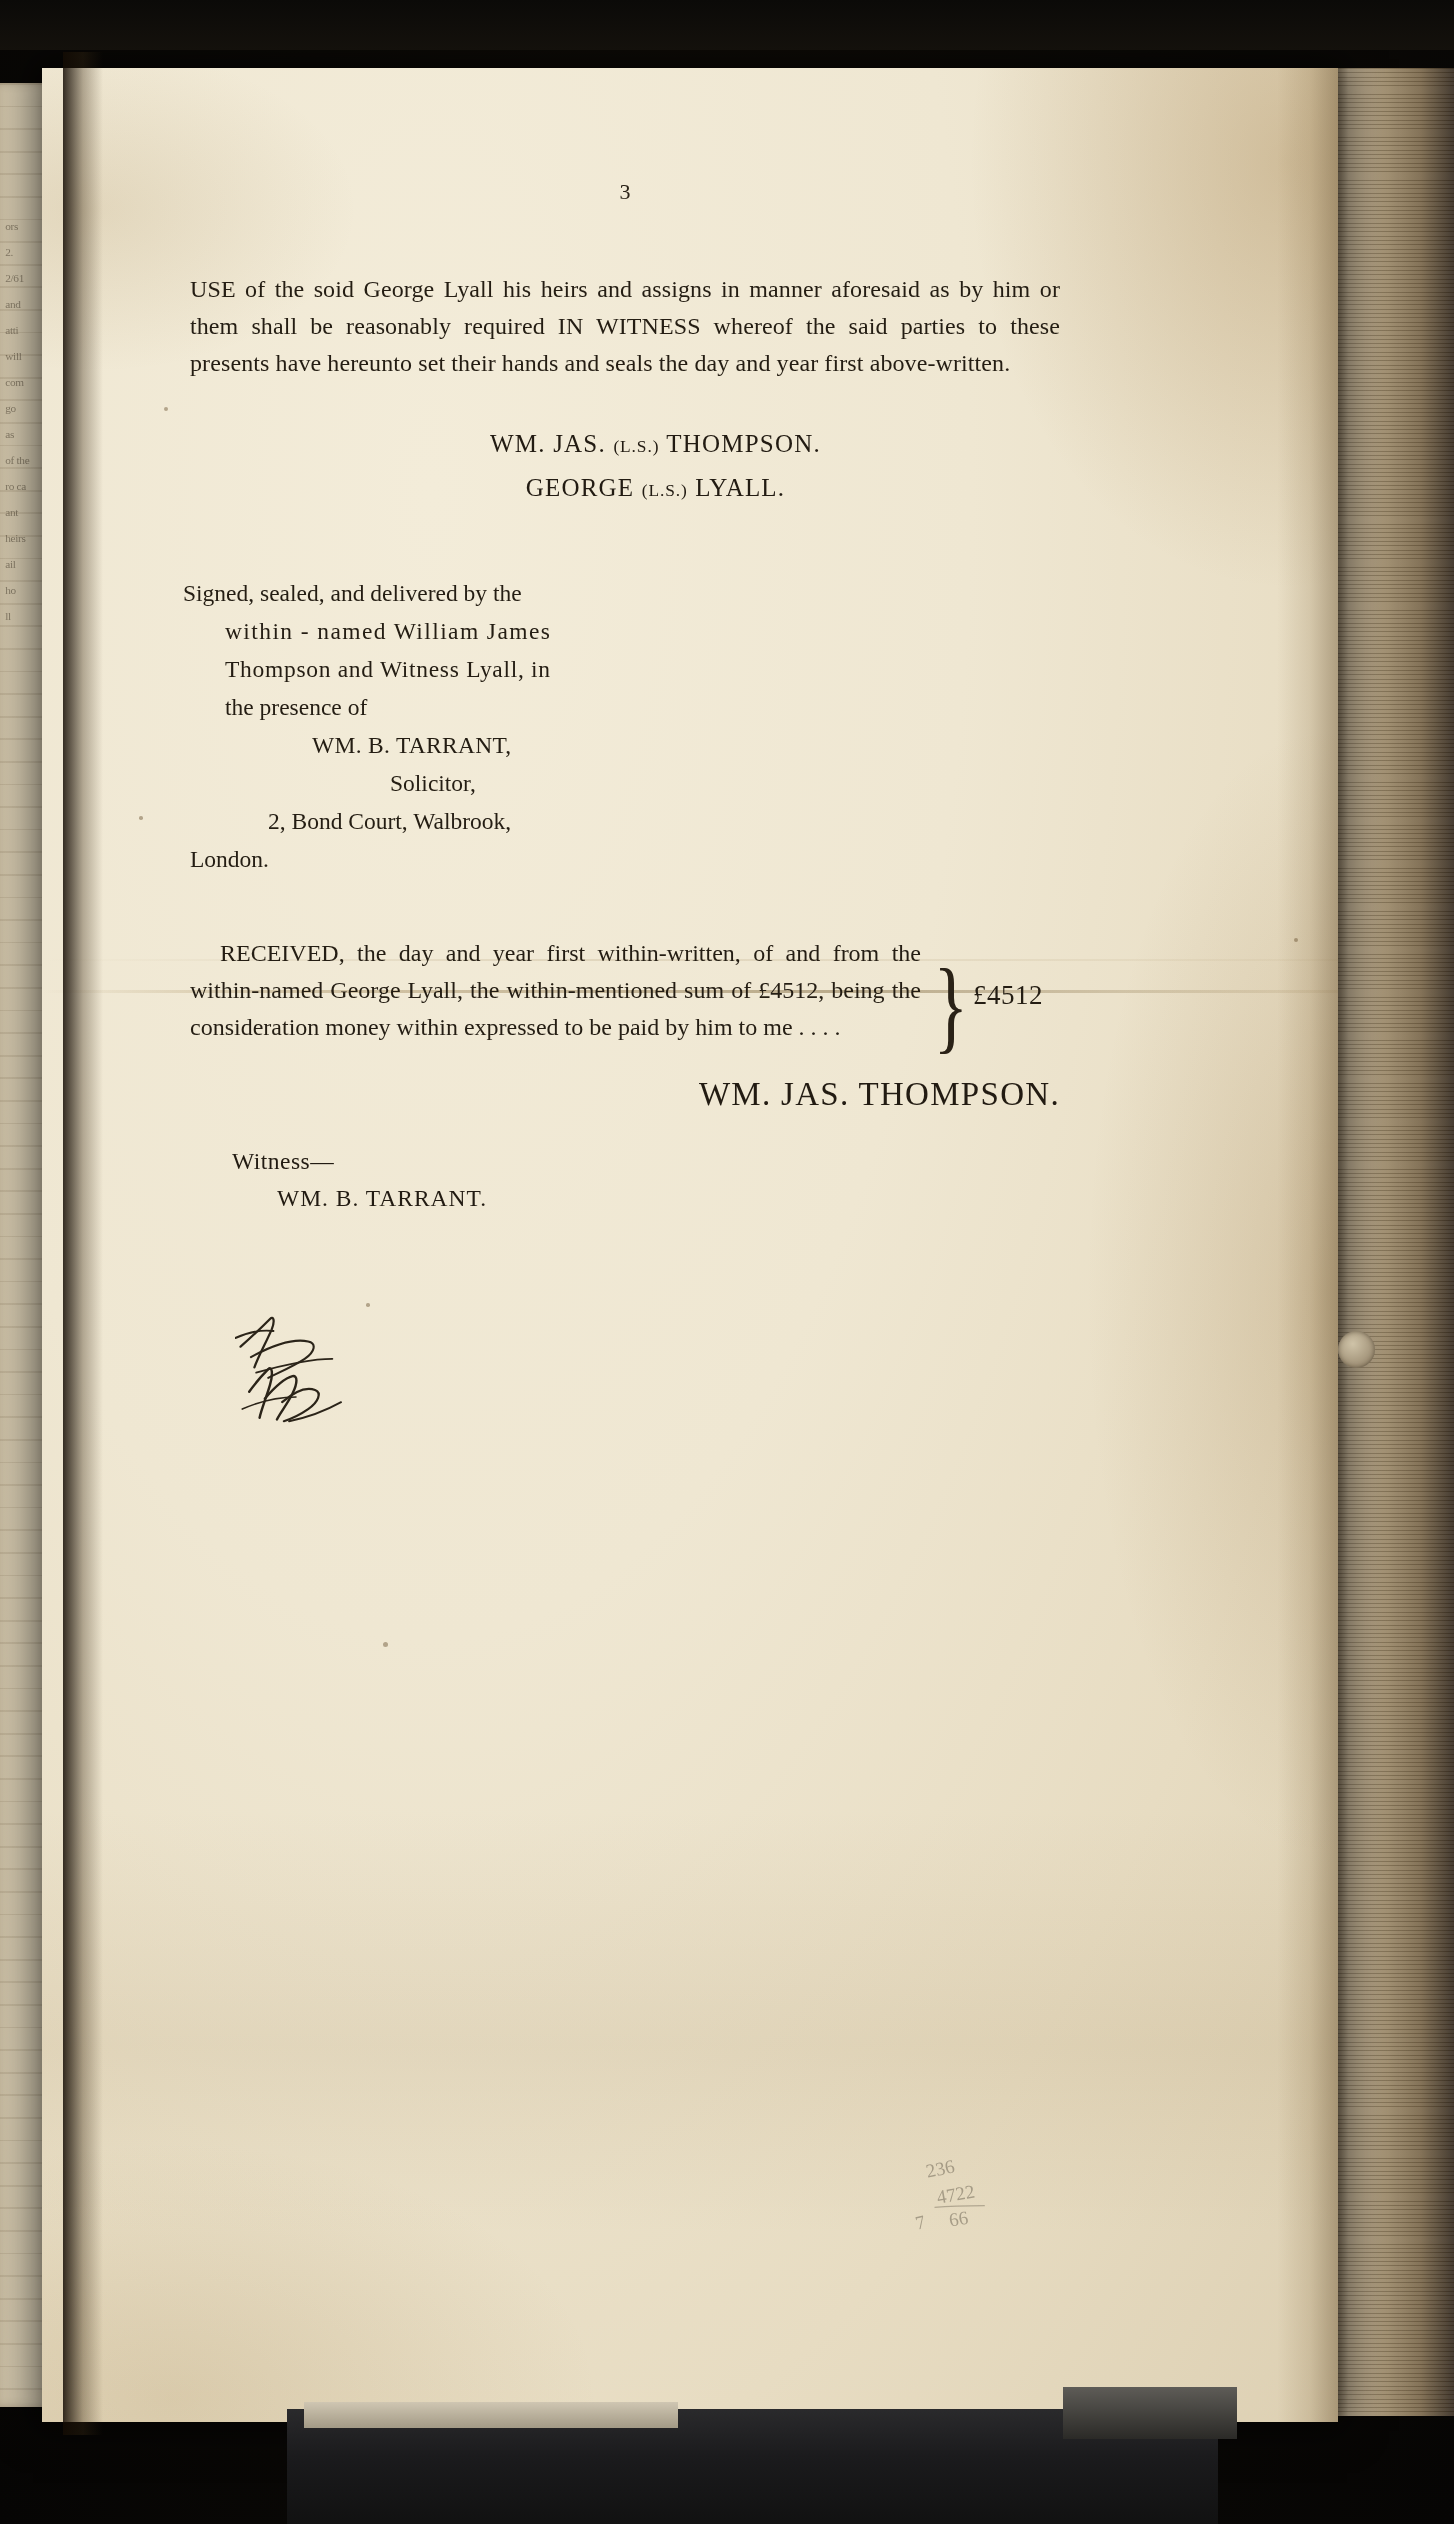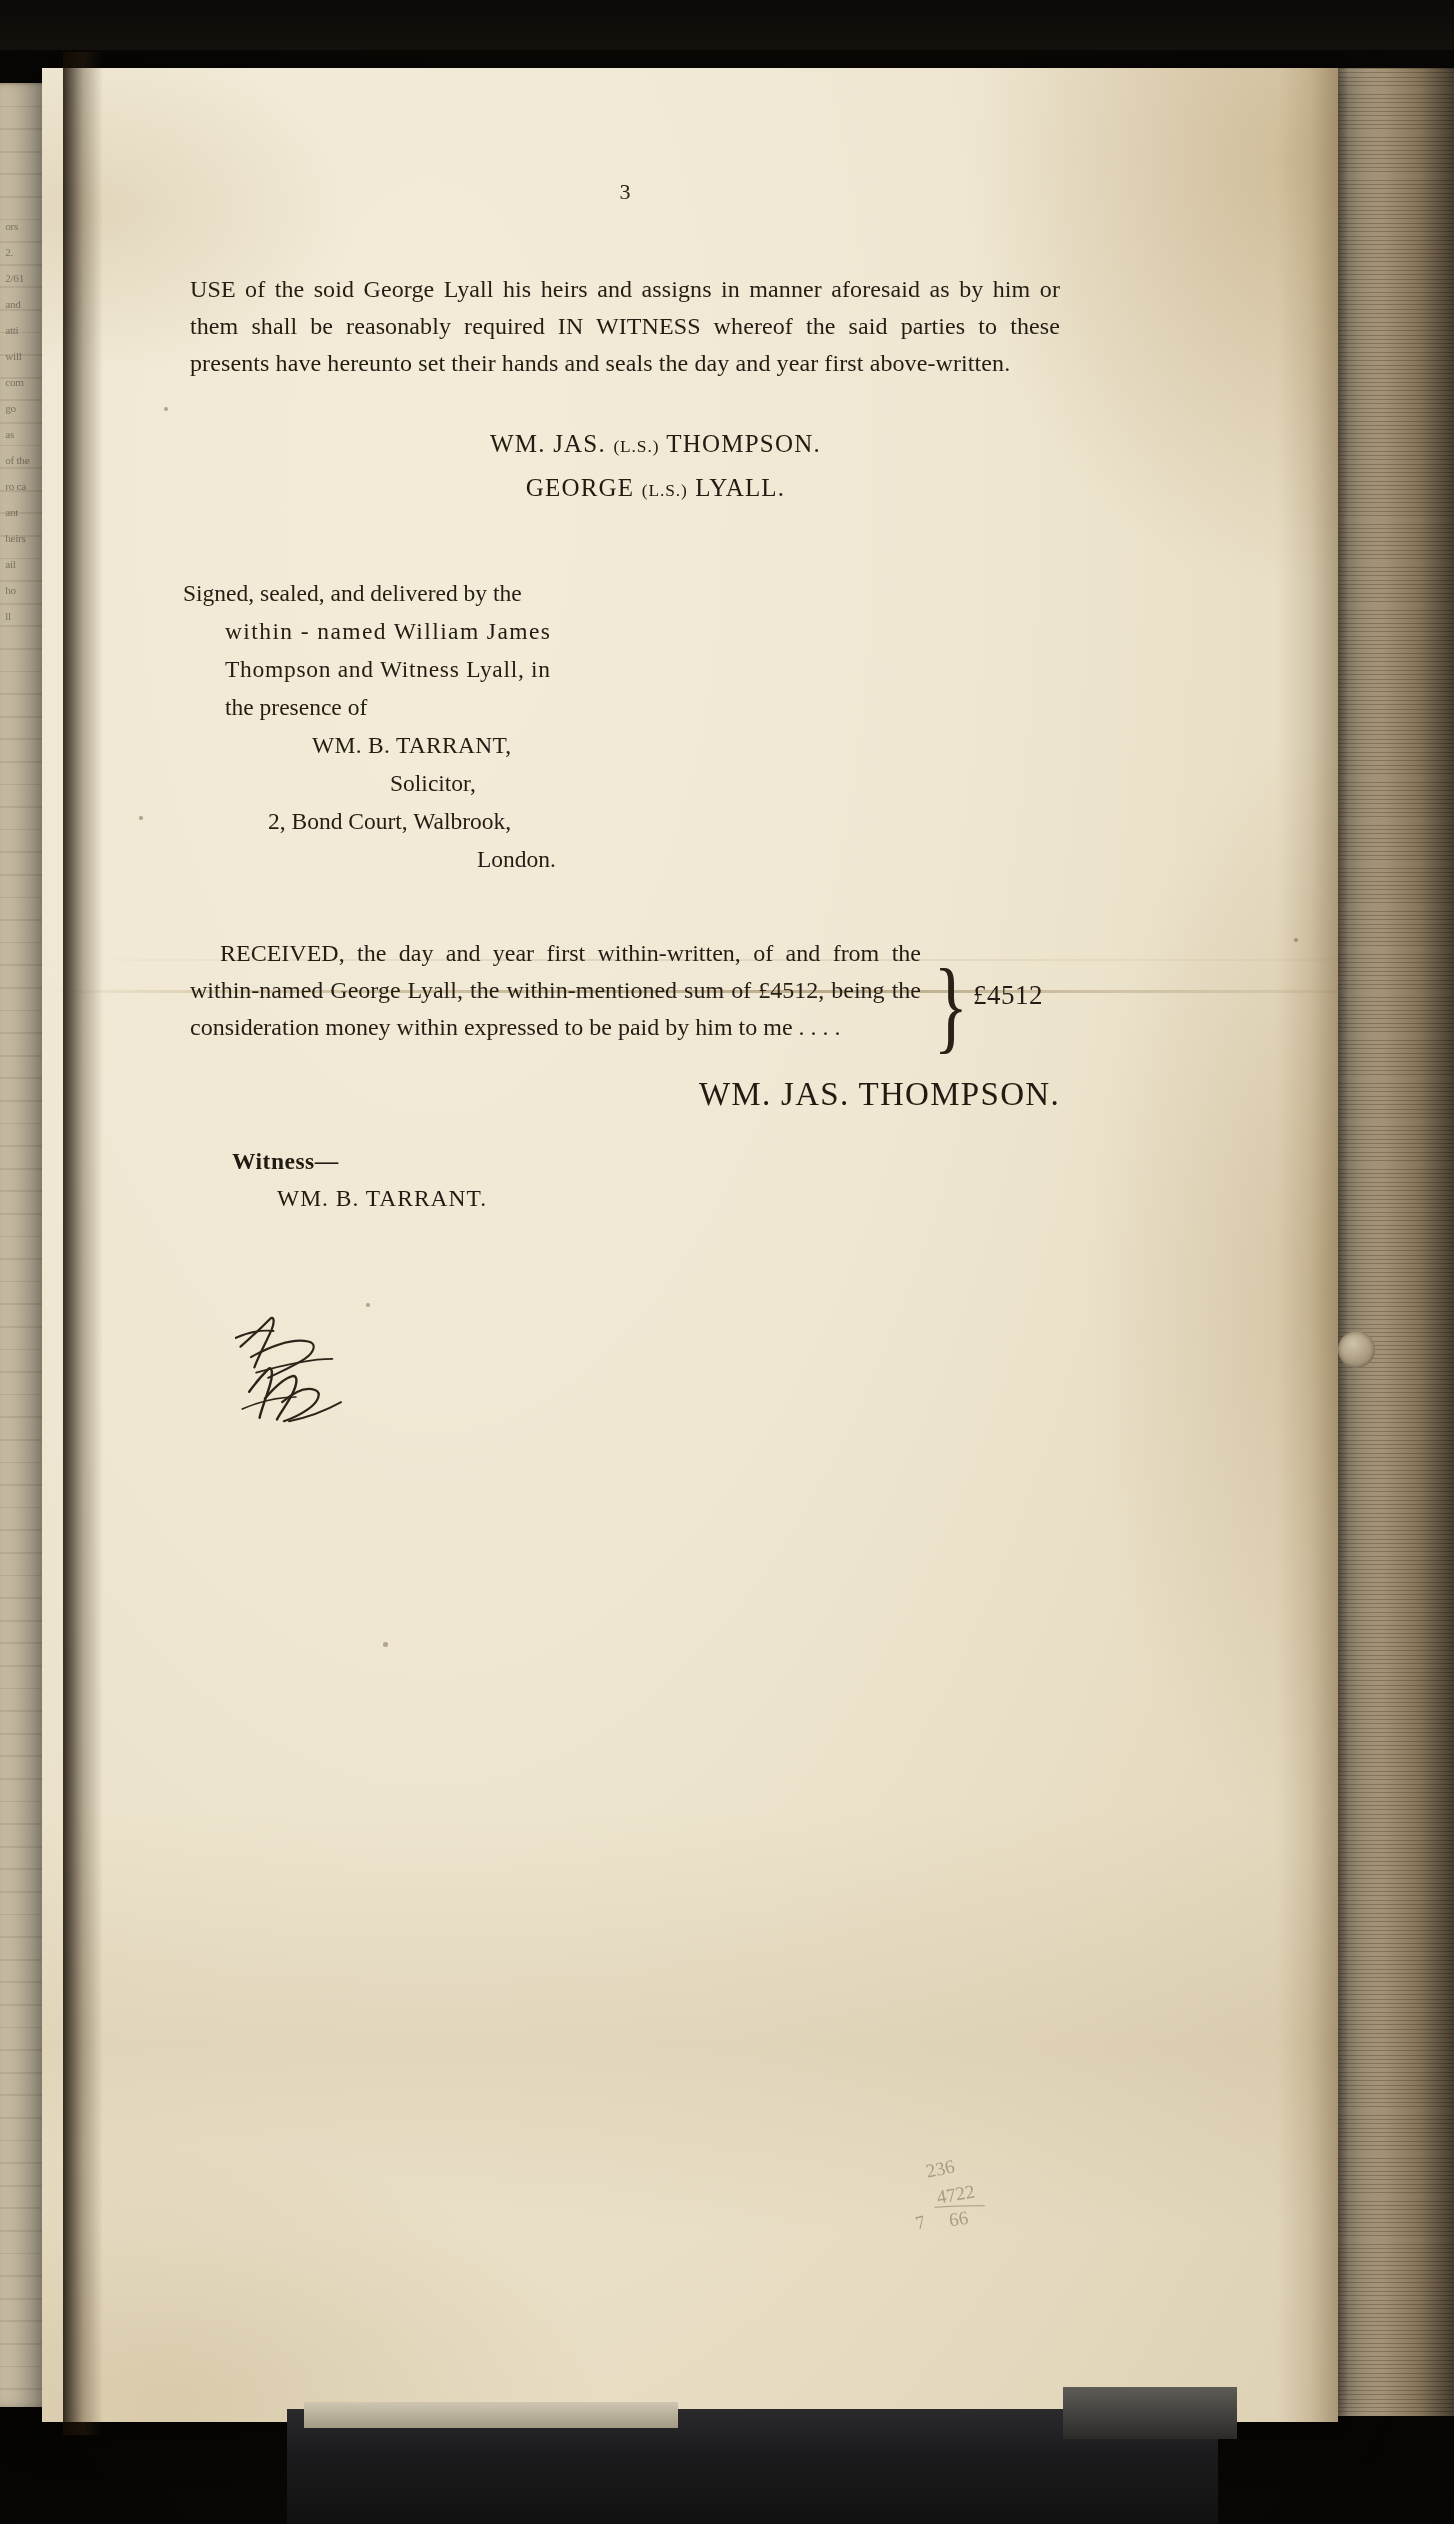--- a/index.html
+++ b/index.html
@@ -188,21 +188,21 @@
     line-height: 38px;
     color: #241d13;
   }
   .attest .l1 { margin-left: -7px; }
   .attest .l2 { margin-left: 35px; letter-spacing: 1.4px; }
   .attest .l3 { margin-left: 35px; letter-spacing: 0.7px; }
   .attest .l4 { margin-left: 35px; }
   .attest .l5 { margin-left: 122px; letter-spacing: 0.3px; }
   .attest .l6 { margin-left: 200px; }
   .attest .l7 { margin-left: 78px; }
-  .attest .l8 { margin-left: 287px; }
+  .attest .l8 { }
   .smallcaps {
     font-variant: small-caps;
     letter-spacing: 1px;
   }
 
   
   .receipt-wrap {
     margin-top: 57px;
     position: relative;
   }
@@ -240,21 +240,21 @@
     letter-spacing: 1.3px;
     padding-left: 78px;
     color: #221b12;
   }
 
   .witness {
     margin-top: 30px;
     font-size: 23.5px;
     line-height: 37px;
   }
-  .witness .w1 { margin-left: 42px; letter-spacing: 0.5px; font-weight: bold; }
+  .witness .w1 { margin-left: 42px; letter-spacing: 0.5px; }
   .witness .w2 { margin-left: 87px; letter-spacing: 1px; }
 
   
   .ink {
     position: absolute;
     left: 193px;
     top: 1244px;
     z-index: 8;
   }
 

